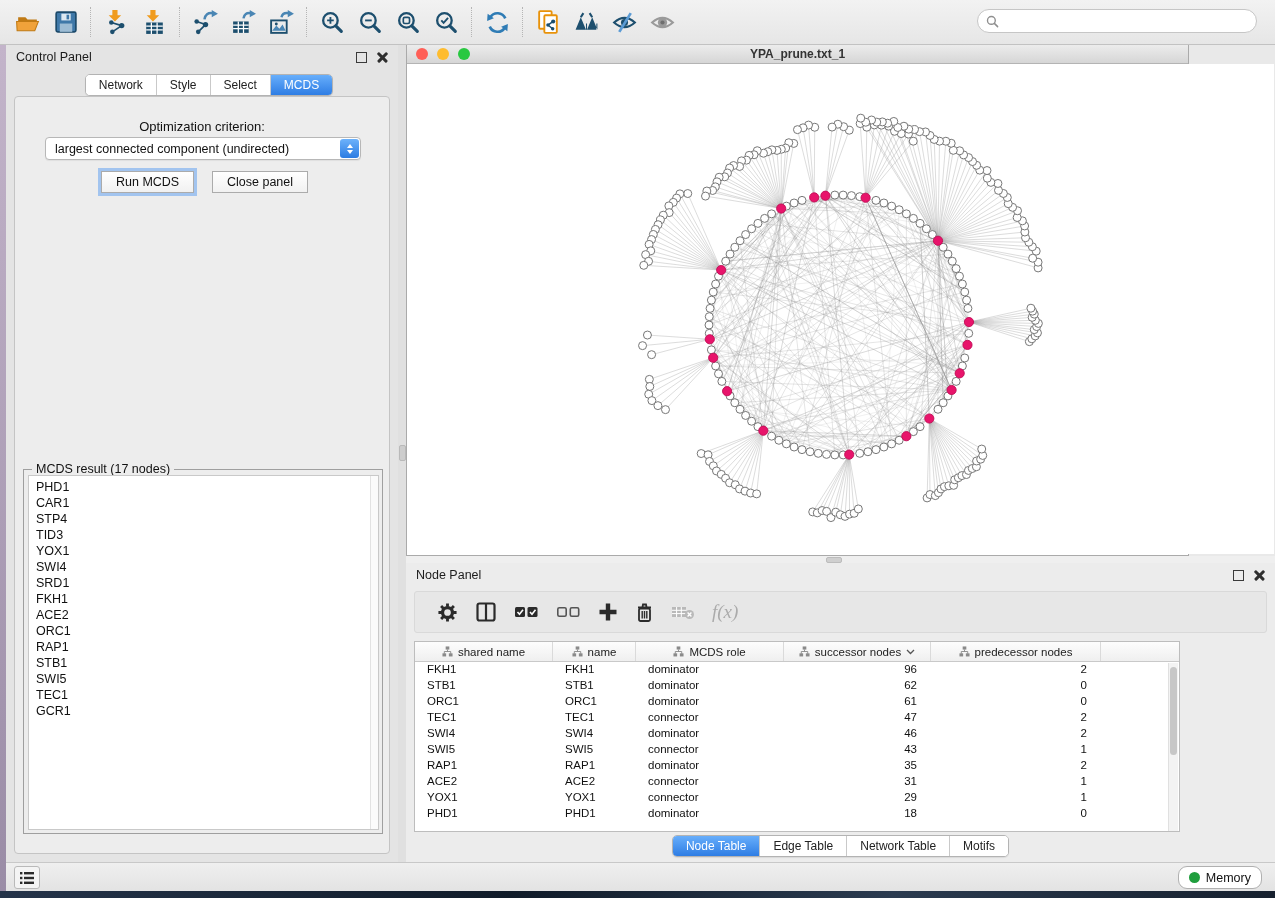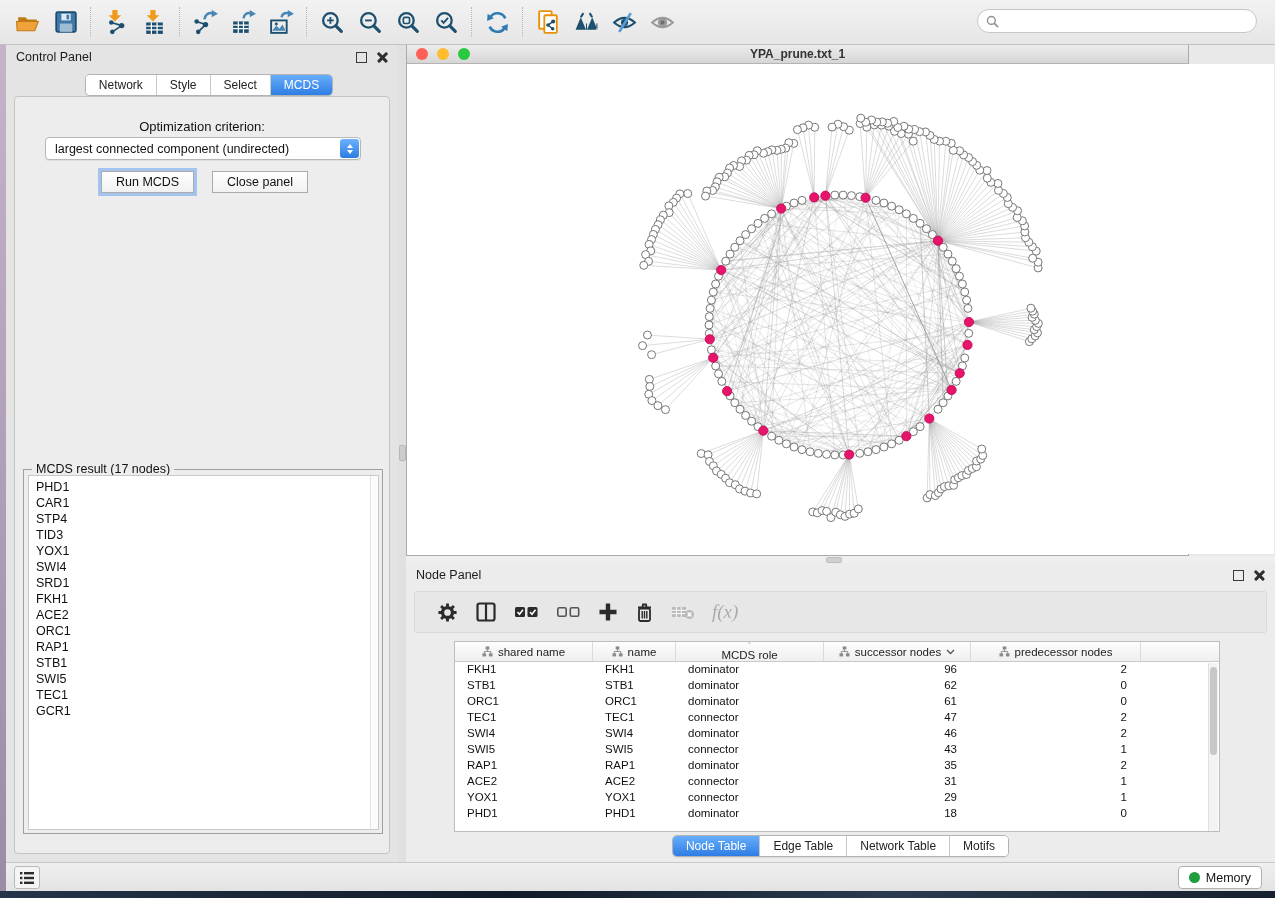--- a/index.html
+++ b/index.html
@@ -75,37 +75,37 @@
   #net-title { position:absolute; left:0; right:0; text-align:center; font-size:12px; color:#333; font-weight:bold; }
   #net-canvas { width:867px; height:490px; background:#fff; }
 
   
   #table-panel { left:406px; top:563px; width:869px; height:299px; background:#ececec; }
   #tp-toolbar { left:8px; top:28px; width:853px; height:42px; background:#e7e7e7; border:1px solid #d9d9d9;
      border-radius:3px; display:flex; align-items:center; gap:17px; padding-left:22px; }
   #tp-toolbar .ticon { display:flex; align-items:center; justify-content:center; }
   #fx-label { font-family:"Liberation Serif","DejaVu Serif",serif; font-style:italic; font-size:19px; color:#ababab; }
 
-  #node-table { left:8px; top:78px; width:766px; height:191px; background:#fff; border:1px solid #bdbdbd;margin-left:40px; }
+  #node-table { left:8px; top:78px; width:766px; height:191px; background:#fff; border:1px solid #bdbdbd; }
   #nt-header { display:flex; height:20px; background:linear-gradient(#fdfdfd,#efefef); border-bottom:1px solid #c9c9c9; }
   .hcell { display:flex; align-items:center; justify-content:center; gap:5px; font-size:11.5px; color:#222;
            border-right:1px solid #dadada; overflow:hidden; }
   .nt-row { display:flex; height:16px; }
   .cell { font-size:11.5px; color:#111; padding:1px 8px 0 12px; overflow:hidden; white-space:nowrap; }
   .cell.num { text-align:right; padding-right:14px; }
   #nt-scroll { position:absolute; right:1px; top:21px; width:10px; height:168px; background:#f3f3f3; border-left:1px solid #e0e0e0; }
   #nt-thumb { position:absolute; left:1px; top:4px; width:7px; height:88px; background:#c7c7c7; border-radius:4px; }
 
   #tp-tabs-row { left:0; top:272px; width:869px; text-align:center; }
 
   
   #status-bar { left:6px; top:862px; width:1269px; height:29px; background:linear-gradient(#efefef,#e3e3e3); border-top:1px solid #c8c8c8; }
   #list-btn { position:absolute; left:8px; top:3px; width:26px; height:23px; background:#f4f4f4; border:1px solid #b9b9b9; border-radius:3px;
       display:flex; align-items:center; justify-content:center; }
-  #memory-btn { position:absolute; right:13px; top:3px; height:23px; background:#fff; border:1px solid #b0b0b0; border-radius:4px;
+  #memory-btn { position:absolute; right:13px; top:3px; height:23px; background:#fff; border:1px solid #b0b0b0; border-radius:9px;
       display:flex; align-items:center; gap:6px; padding:0 10px; font-size:12.5px; color:#111; }
   #memory-dot { width:11px; height:11px; border-radius:50%; background:#1f9e3d; }
 </style>
 </head>
 <body>
 
 <div id="main-toolbar" class="abs">
   <div class="tbtn">
     <svg viewBox="0 0 26 26">
       <path d="M4 8 h7 l2 2 h9 v4 h-18 z" fill="#c07a14"></path>
@@ -1118,21 +1118,21 @@
         </div>
         <div class="hcell" style="width: 83px;">
           <svg width="11" height="11" viewBox="0 0 12 12">
             <rect x="4" y="0.5" width="4" height="3.4" fill="#8a8a8a"></rect>
             <path d="M6 3.9 V6 M2.5 8.5 V6 H9.5 V8.5" stroke="#8a8a8a" fill="none" stroke-width="1"></path>
             <rect x="0.5" y="8" width="4" height="3.4" fill="#8a8a8a"></rect>
             <rect x="7.5" y="8" width="4" height="3.4" fill="#8a8a8a"></rect>
           </svg>
           <span>name</span>
         </div>
-        <div class="hcell" style="width: 148px; flex-direction: column;">
+        <div class="hcell" style="width: 148px;">
           <svg width="11" height="11" viewBox="0 0 12 12">
             <rect x="4" y="0.5" width="4" height="3.4" fill="#8a8a8a"></rect>
             <path d="M6 3.9 V6 M2.5 8.5 V6 H9.5 V8.5" stroke="#8a8a8a" fill="none" stroke-width="1"></path>
             <rect x="0.5" y="8" width="4" height="3.4" fill="#8a8a8a"></rect>
             <rect x="7.5" y="8" width="4" height="3.4" fill="#8a8a8a"></rect>
           </svg>
           <span>MCDS role</span>
         </div>
         <div class="hcell" style="width: 147px;">
           <svg width="11" height="11" viewBox="0 0 12 12">

